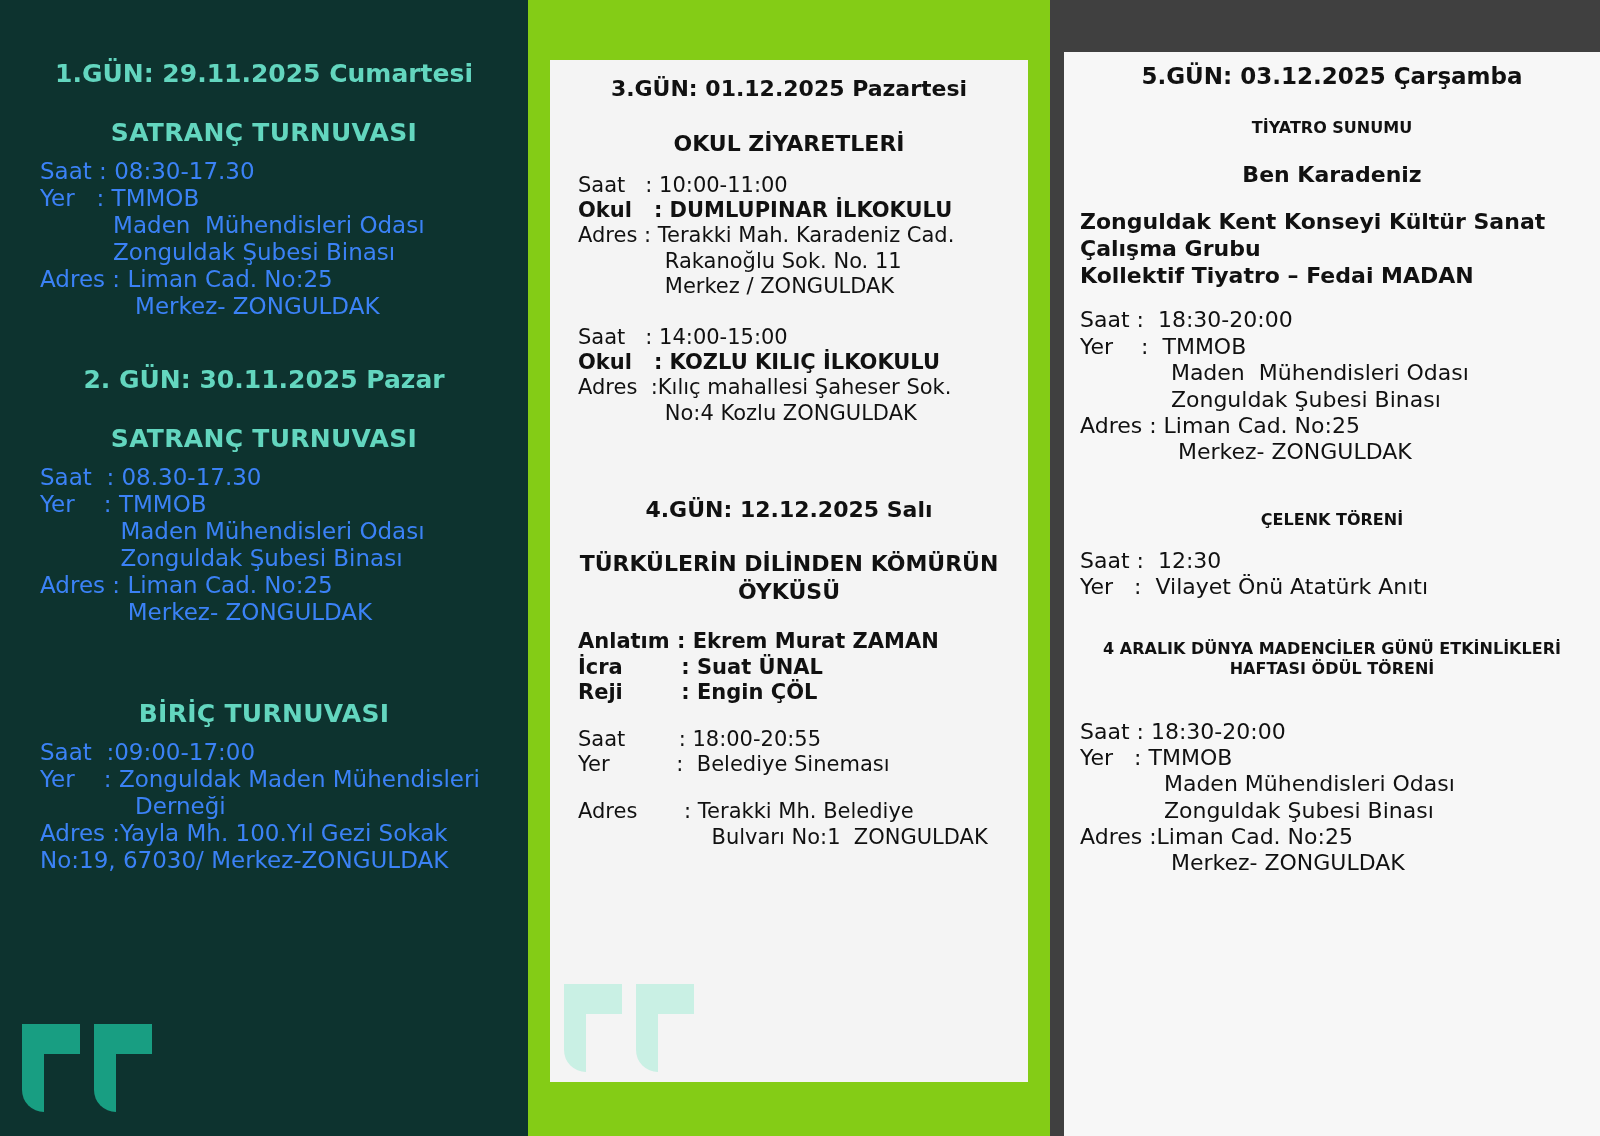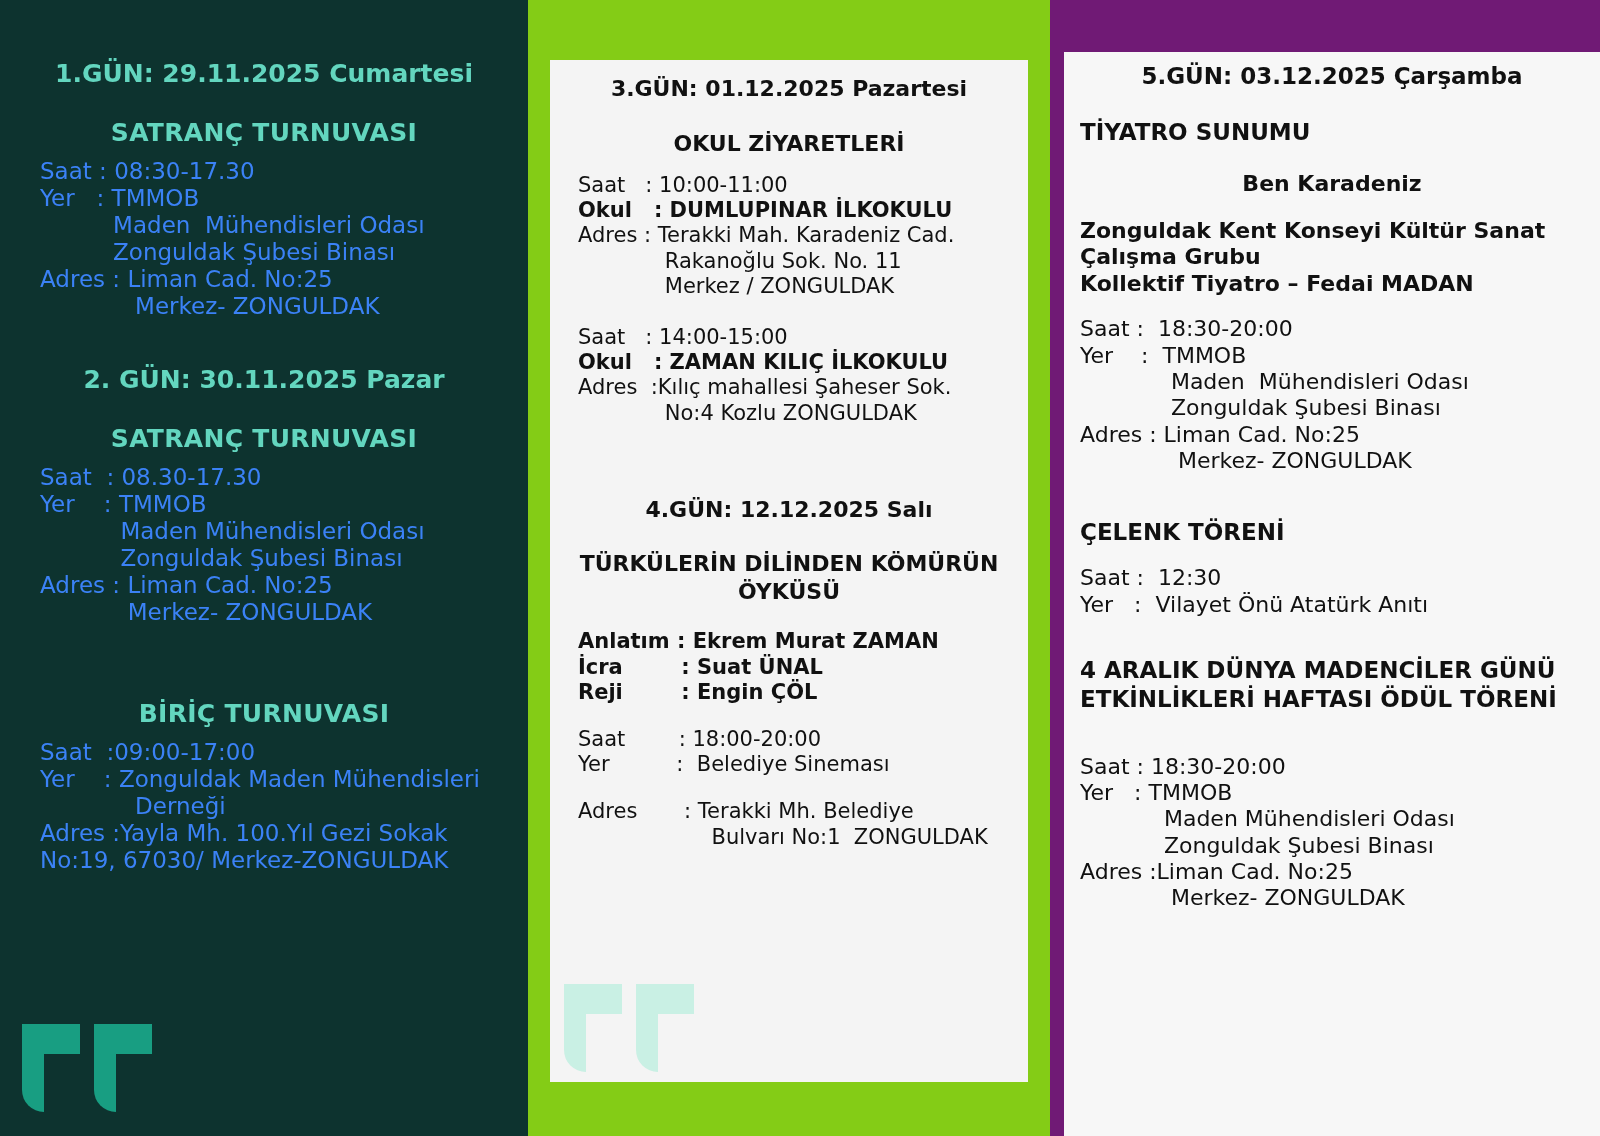--- a/index.html
+++ b/index.html
@@ -135,44 +135,44 @@
     left: 14px;
     display: flex;
     gap: 14px;
   }
 
   
   .panel-right {
     position: relative;
     flex: 1 1 auto;
     height: 1136px;
-    background: #701a75;
+    background: #404040;
     overflow: hidden;
   }
   .card-right {
     position: absolute;
     left: 14px;
     top: 52px;
     right: 0;
     height: 1084px;
     background: #f7f7f7;
     overflow: hidden;
   }
   .card-right .inner { padding: 10px 16px 0 16px; }
   .r-title {
     text-align: center;
     font-weight: bold;
     font-size: 23px;
     color: #111;
     line-height: 1.3;
   }
   .r-head {
-    text-align: left;
-    font-weight: bold;
-    font-size: 23px;
+    text-align: center;
+    font-weight: bold;
+    font-size: 16px;
     color: #111;
     margin-top: 26px;
     line-height: 1.25;
   }
   .r-sub {
     text-align: center;
     font-weight: bold;
     font-size: 22px;
     color: #111;
     margin-top: 24px;
@@ -245,34 +245,34 @@
 Pazartesi</div>
         <div class="m-head">OKUL ZİYARETLERİ</div>
 
         <div class="m-lines"><span>Saat   : </span><span>10:00-11:00</span>
 <b>Okul   : </b><b>DUMLUPINAR İLKOKULU</b>
 <span>Adres : </span><span>Terakki Mah. Karadeniz Cad.
              Rakanoğlu Sok. No. 11
              Merkez / ZONGULDAK</span></div>
 
         <div class="m-lines" style="margin-top:26px;"><span>Saat   : </span><span>14:00-15:00</span>
-<b>Okul   : </b><b>ZAMAN KILIÇ İLKOKULU</b>
+<b>Okul   : </b><b>KOZLU KILIÇ İLKOKULU</b>
 <span>Adres  :</span><span>Kılıç mahallesi Şaheser Sok.
              No:4 Kozlu ZONGULDAK</span></div>
 
         <div style="height:70px;"></div>
 
         <div class="m-title">4.GÜN: 12.12.2025
 Salı</div>
         <div class="m-head">TÜRKÜLERİN DİLİNDEN KÖMÜRÜN
 ÖYKÜSÜ</div>
         <div class="m-lines" style="font-weight:bold;margin-top:24px;">Anlatım : Ekrem Murat ZAMAN
 İcra        : Suat ÜNAL
 Reji        : Engin ÇÖL</div>
-        <div class="m-lines" style="margin-top:22px;">Saat        : 18:00-20:00
+        <div class="m-lines" style="margin-top:22px;">Saat        : 18:00-20:55
 Yer          :  Belediye Sineması</div>
         <div class="m-lines" style="margin-top:22px;">Adres       : Terakki Mh. Belediye
                     Bulvarı No:1  ZONGULDAK</div>
       </div>
 
       <div class="quote-deco-mid">
         <span class="qm light"></span>
         <span class="qm light"></span>
       </div>
     </div>

